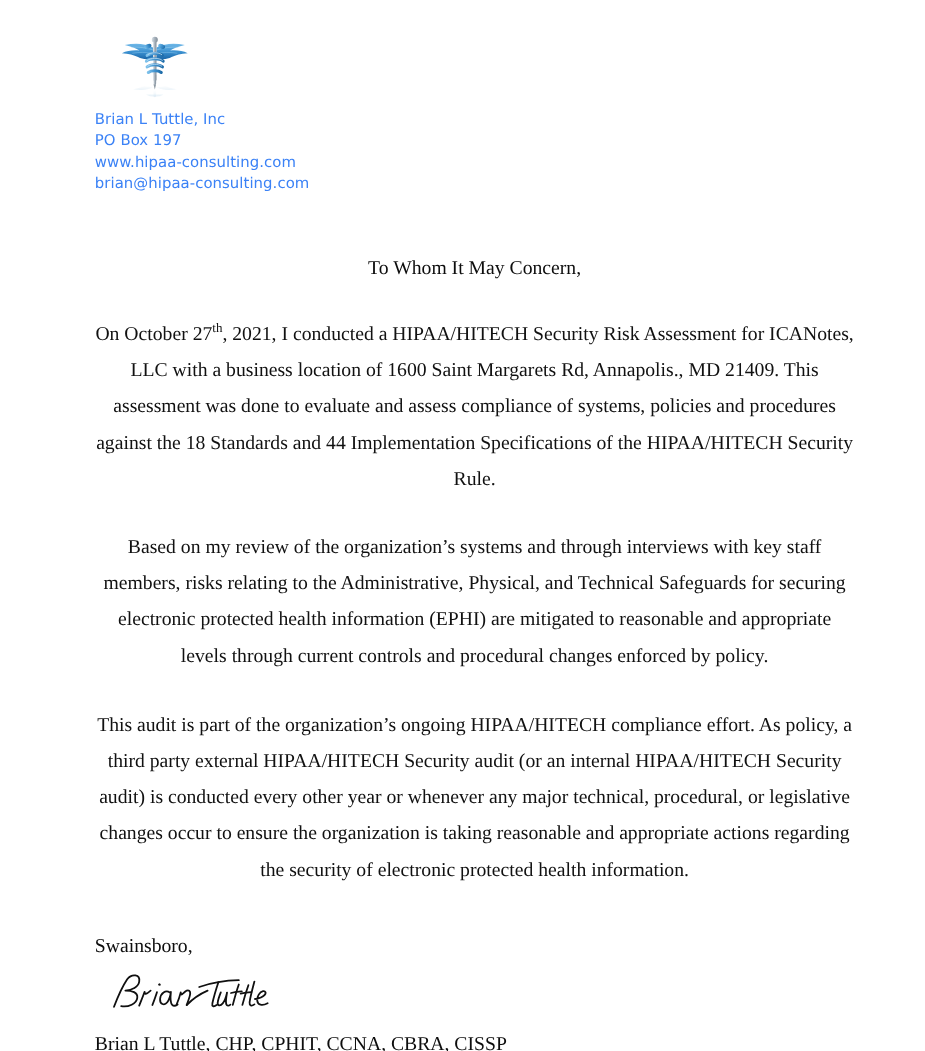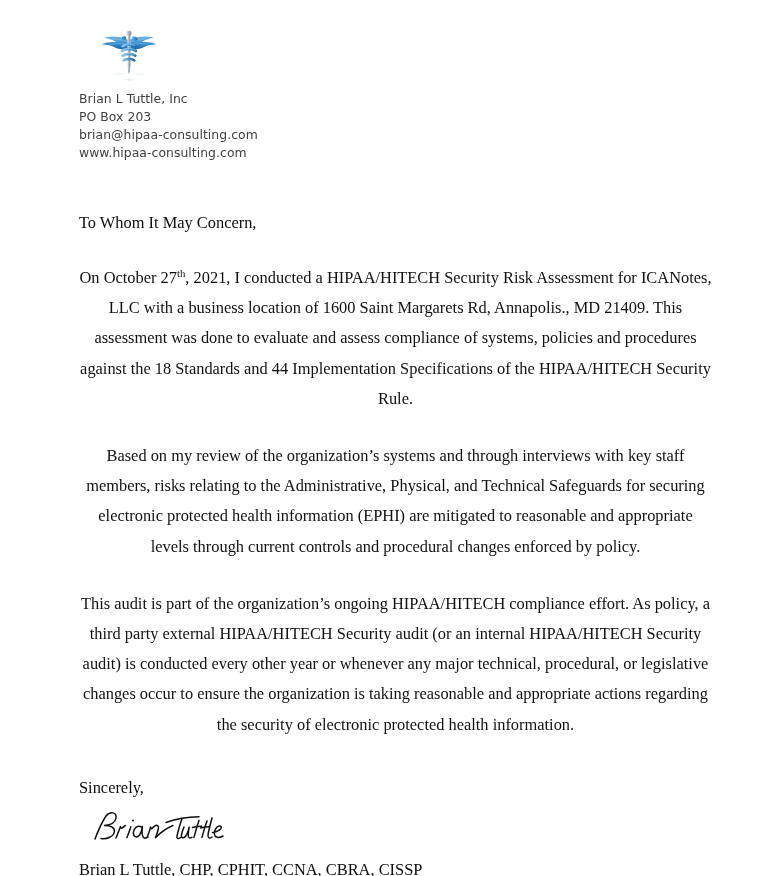--- a/index.html
+++ b/index.html
@@ -35,36 +35,37 @@
     height: 56px;
     margin-left: 17px;
     margin-bottom: 8px;
   }
   .logo-wrap svg { display: block; }
 
   .addr-block {
     font-family: "DejaVu Sans", "Liberation Sans", sans-serif;
     font-size: 12.4px;
     line-height: 18.1px;
-    color: #404040;
+    color: #3b82f6;
     letter-spacing: 0.05px;
   }
   .addr-line { white-space: pre; }
 
   
   .body-text {
     position: absolute;
     left: 79px;
     top: 213px;
     width: 633px;
   }
   .salutation {
     font-size: 16.4px;
     line-height: 20px;
     margin: 0 0 0 0;
+    text-align: center;
   }
   p.para {
     font-size: 16.4px;
     line-height: 30.2px;
     margin: 0;
     text-align: center;
     color: #111111;
   }
   .gap-1 { height: 30px; }
   .gap-2 { height: 27px; }
@@ -170,23 +171,23 @@
             <path d="M26.6 47 C29.4 45 36.6 45 39.4 47" stroke="url(#reflGrad)" stroke-width="2.2" fill="none"></path>
             <path d="M31.5 52 C27 50 21 49.6 15 50.6 C19 51.4 22 52.4 24 53.6 Z" fill="url(#reflGrad)"></path>
             <path d="M34.5 52 C39 50 45 49.6 51 50.6 C47 51.4 44 52.4 42 53.6 Z" fill="url(#reflGrad)"></path>
           </g>
         </g>
       </svg>
     </div>
 
     <div class="addr-block">
       <div class="addr-line">Brian L Tuttle, Inc</div>
-      <div class="addr-line">PO Box 203</div>
+      <div class="addr-line">PO Box 197</div>
+      <div class="addr-line">www.hipaa-consulting.com</div>
       <div class="addr-line">brian@hipaa-consulting.com</div>
-      <div class="addr-line">www.hipaa-consulting.com</div>
     </div>
   </div>
 
   <div class="body-text">
 
     <p class="salutation">To Whom It May Concern,</p>
 
     <div class="gap-1"></div>
 
     <p class="para"><span>On October 27</span><sup class="ordinal">th</sup><span>, 2021, I conducted a HIPAA/HITECH Security Risk Assessment for ICANotes, LLC with a business location of 1600 Saint Margarets Rd, Annapolis., MD 21409.  This assessment was done to evaluate and assess compliance of systems, policies and procedures against the 18 Standards and 44 Implementation Specifications of the HIPAA/HITECH Security Rule.</span></p>
@@ -194,21 +195,21 @@
     <div class="gap-2"></div>
 
     <p class="para">Based on my review of the organization’s systems and through interviews with key staff members, risks relating to the Administrative, Physical, and Technical Safeguards for securing electronic protected health information (EPHI) are mitigated to reasonable and appropriate levels through current controls and procedural changes enforced by policy.</p>
 
     <div class="gap-3"></div>
 
     <p class="para">This audit is part of the organization’s ongoing HIPAA/HITECH compliance effort.  As policy, a third party external HIPAA/HITECH Security audit (or an internal HIPAA/HITECH Security audit) is conducted every other year or whenever any major technical, procedural, or legislative changes occur to ensure the organization is taking reasonable and appropriate actions regarding the security of electronic protected health information.</p>
 
     <div class="gap-4"></div>
 
-    <p class="closing">Sincerely,</p>
+    <p class="closing">Swainsboro,</p>
 
     <div class="sig-wrap">
       <svg width="150" height="40" viewBox="0 0 150 40" xmlns="http://www.w3.org/2000/svg" fill="none" stroke="#101010" stroke-width="1.5" stroke-linecap="round" stroke-linejoin="round">
 
         <path d="M9 30 C12 22 16 13 20 7 C24 2 31 3 30 9 C29.3 13.5 24 16 18.5 16.5
                  C24 16.5 29 18 28.4 22.5 C27.8 27.5 21 30.5 15 29.5"></path>
 
         <path d="M30 29 C32 24 33.5 20.5 34.5 17.5 C34.8 20.5 36.5 19 39.5 16.5"></path>
 
         <path d="M41 28.5 C42.5 24.5 43.8 21 44.8 17.8"></path>

